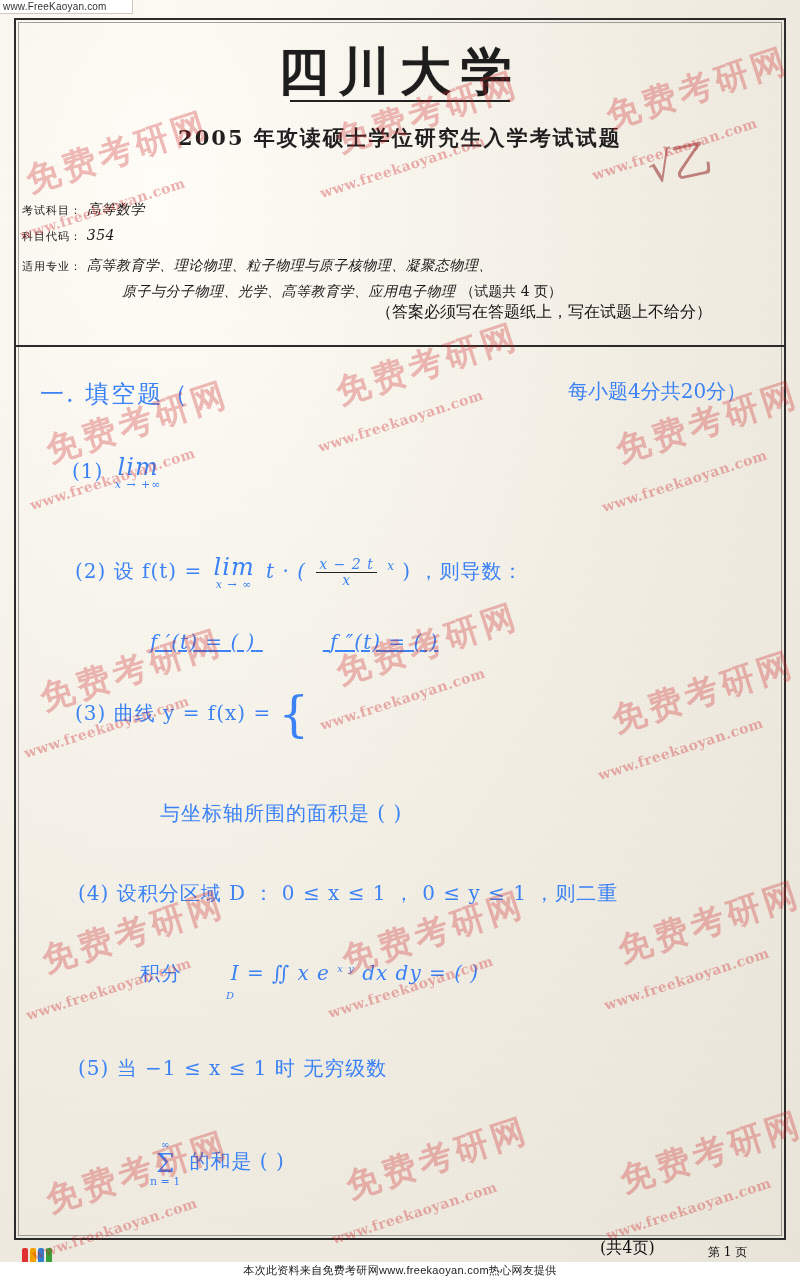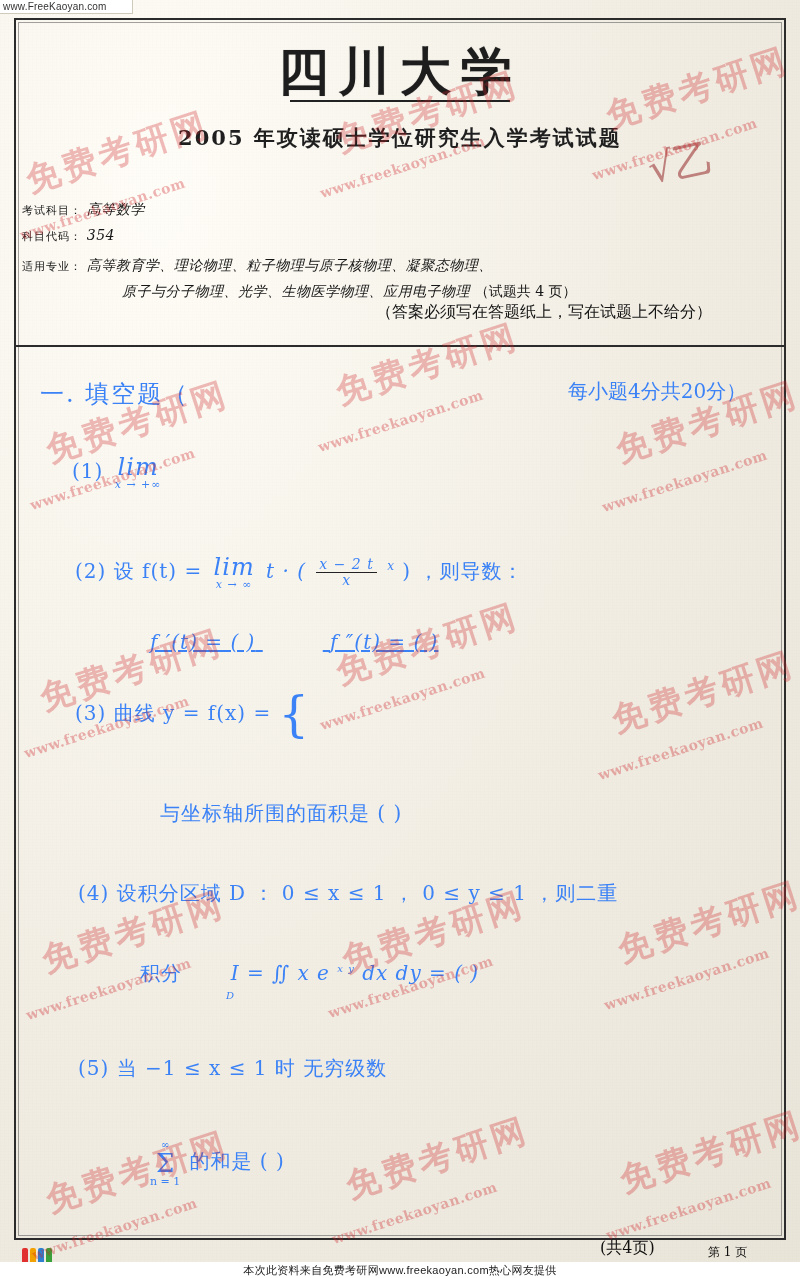--- a/index.html
+++ b/index.html
@@ -289,21 +289,21 @@
   <span class="meta-label">科目代码：</span>
   <span class="meta-value">354</span>
 </div>
 
 <div class="meta-row" id="meta3">
   <span class="meta-label">适用专业：</span>
   <span class="meta-value">高等教育学、理论物理、粒子物理与原子核物理、凝聚态物理、</span>
 </div>
 
 <div class="meta-row" id="meta3b">
-  <span class="meta-value">原子与分子物理、光学、生物医学物理、应用电子物理</span>
+  <span class="meta-value">原子与分子物理、光学、高等教育学、应用电子物理</span>
   <span class="pages-note">（试题共 4 页）</span>
 </div>
 
 <div class="meta-row" id="meta4">（答案必须写在答题纸上，写在试题上不给分）</div>
 
 <div id="stamp">√乙</div>
 
 <div class="hw hw-big" id="q-title">一. 填空题（</div>
 <div class="hw" id="q-points">每小题4分共20分）</div>
 

